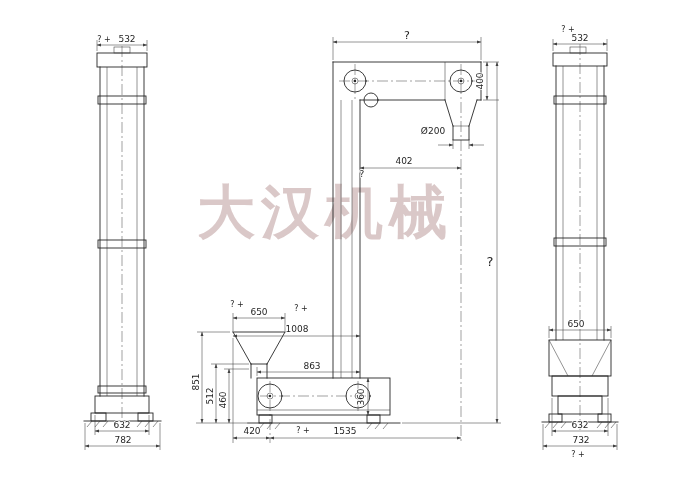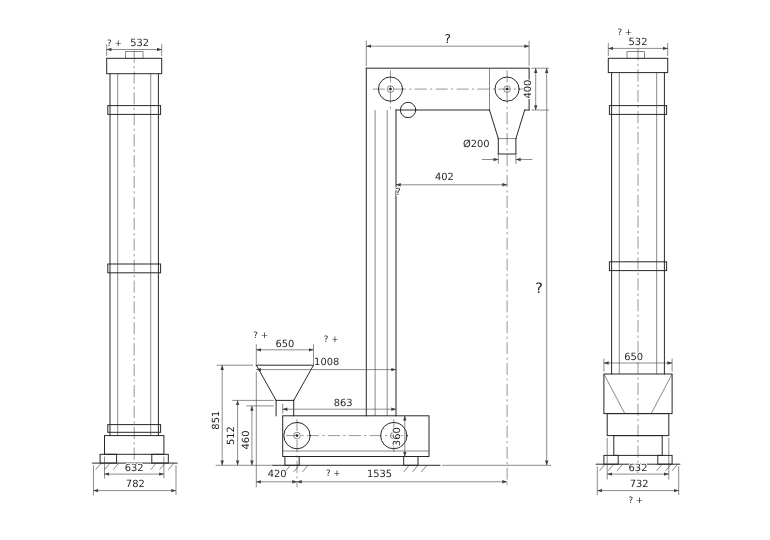--- a/index.html
+++ b/index.html
@@ -12,20 +12,21 @@
   .c{stroke:var(--dim,#404040);stroke-width:.5;fill:none;stroke-dasharray:11 3 2 3}
   .ah{fill:var(--dim,#404040)}
   .dot{fill:var(--line,#262626)}
   text{font-family:"DejaVu Sans",sans-serif;fill:var(--text,#1f1f1f);text-anchor:middle;paint-order:stroke;stroke:#fff;stroke-width:1.6px}
 </style>
 </head>
 <body>
 
 <div class="page">
 
+  <div class="watermark">大汉机械</div>
 
   <svg class="draw" width="700" height="491" viewBox="0 0 700 491">
     <defs>
       <marker id="arr" viewBox="0 0 10 8" markerWidth="9" markerHeight="7" refX="9" refY="4" orient="auto-start-reverse">
         <path class="ah" d="M0,0.8 L9.5,4 L0,7.2 z"></path>
       </marker>
     </defs>
 
     <g>
       <line class="c" x1="122" y1="46" x2="122" y2="428"></line>

